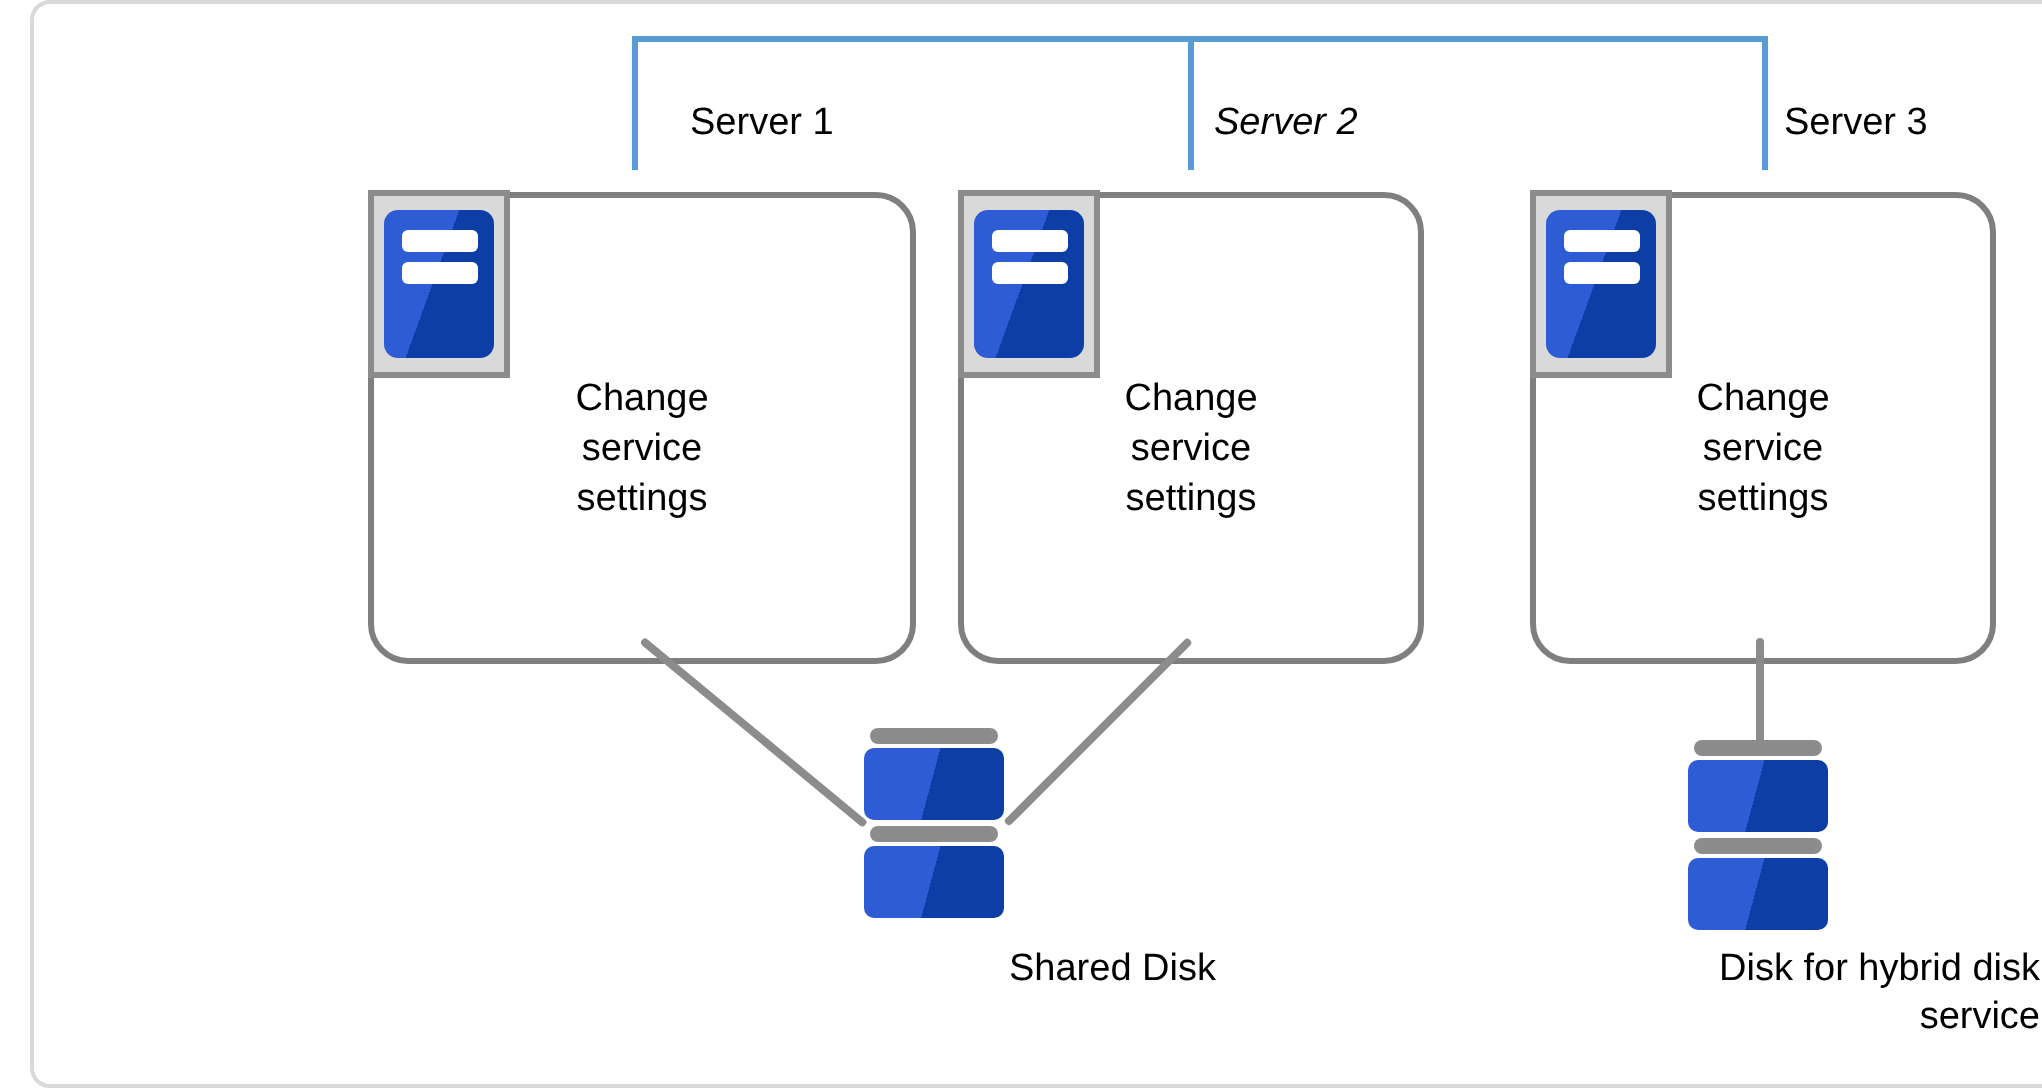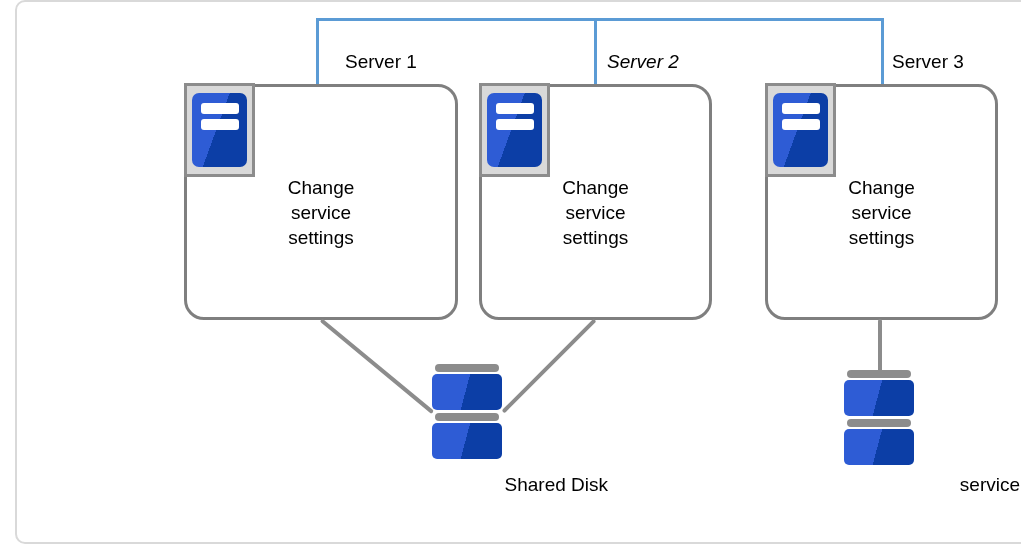--- a/index.html
+++ b/index.html
@@ -29,21 +29,21 @@
   .v1 { left:299px; } .v2 { left:577px; } .v3 { left:864px; }
 
   
   .srv-label {
     position:absolute; top:49px; font-size:19px; line-height:22px; white-space:nowrap;
   }
   .l1 { left:328px; } .l2 { left:590px;font-style:italic; } .l3 { left:875px; }
 
   
   .srv-box {
-    position:absolute; top:82px; height:236px;
+    position:absolute; top:94px; height:236px;
     background:var(--box-fill, #ffffff);
     border:3px solid var(--box-border, #7f7f7f);
     border-radius:20px;
     box-sizing:border-box;
   }
   .b1 { left:167px; width:274px; }
   .b2 { left:462px; width:233px; }
   .b3 { left:748px; width:233px; }
 
   .srv-text {
@@ -177,16 +177,17 @@
     <div class="cap"></div>
     <div class="platter"></div>
     <div class="cap"></div>
     <div class="platter"></div>
   </div>
 
   <div class="disk-label dl1">
     <span>Shared Disk</span>
   </div>
   <div class="disk-label dl2">
+    <span>Disk for hybrid disk</span>
     <span>service</span>
   </div>
 
 </div>
 
 </body></html>

